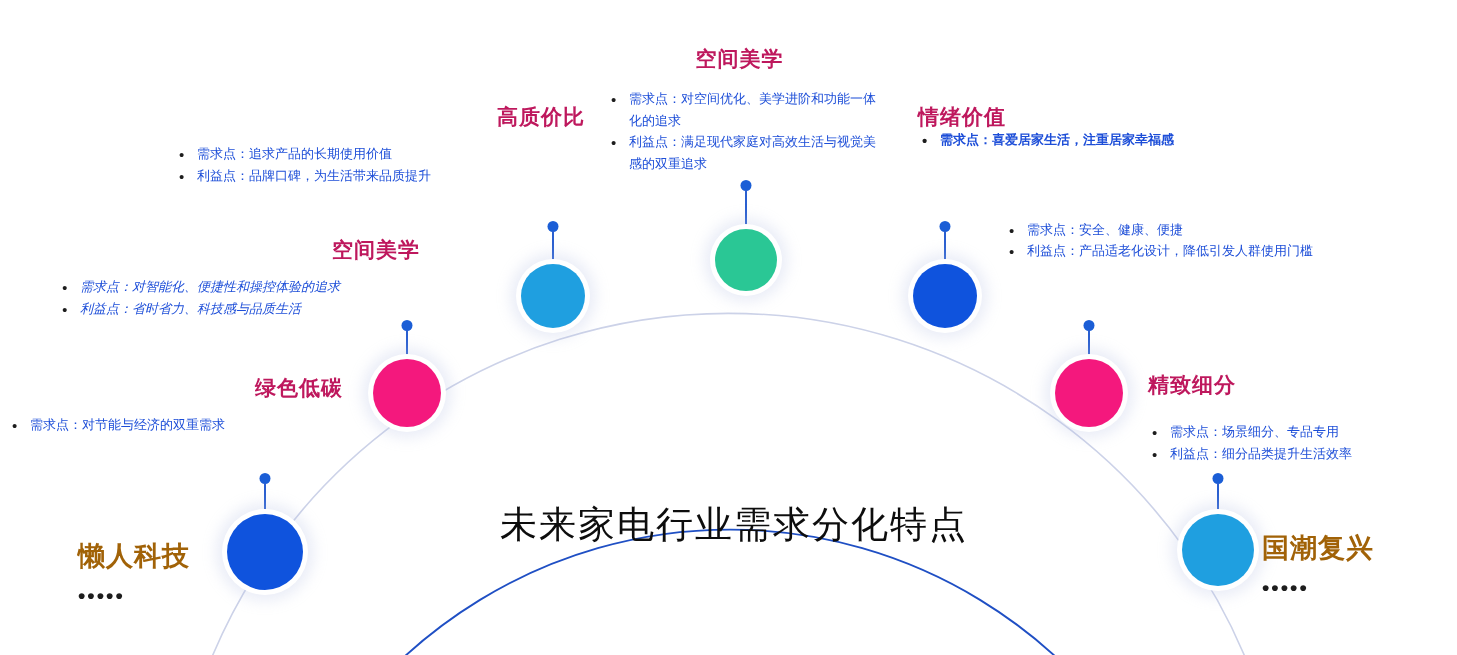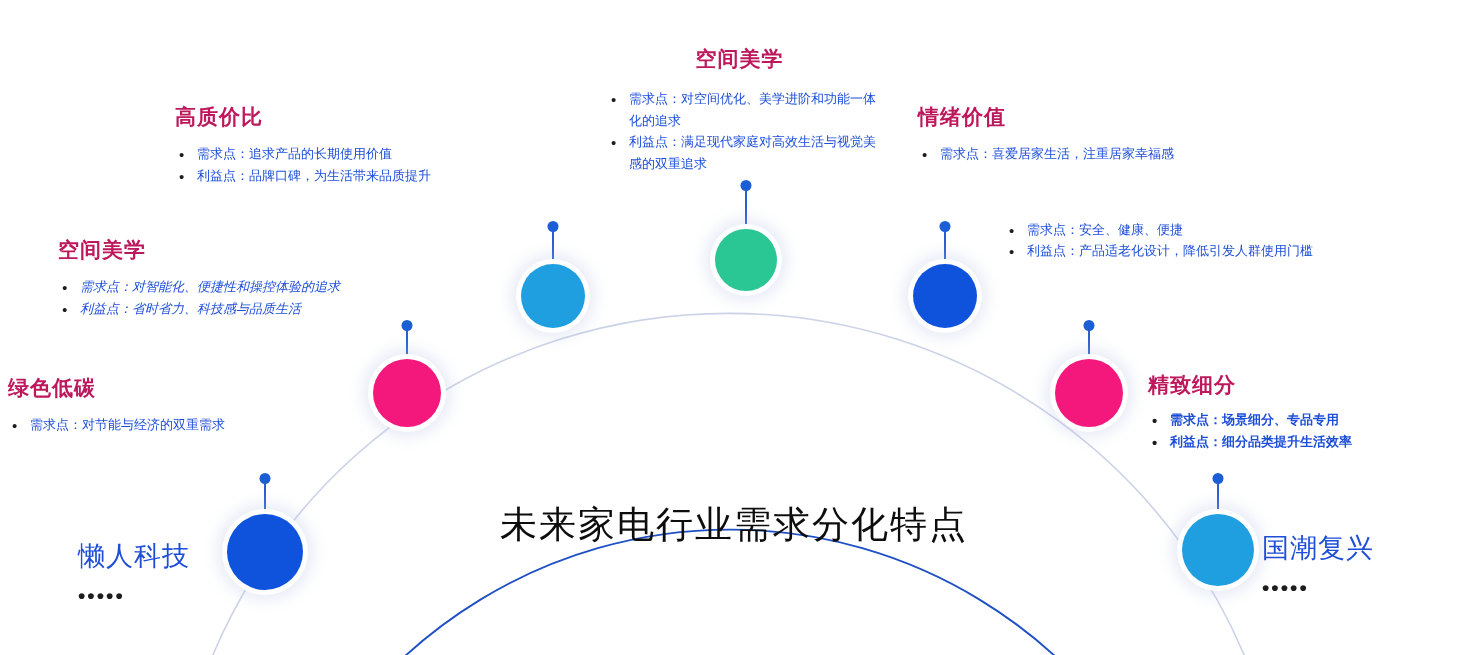--- a/index.html
+++ b/index.html
@@ -66,28 +66,28 @@
     padding-left:22px;
     white-space:normal;
   }
   .blk li::before{
     content:"•";
     position:absolute;
     left:4px;top:0;
     font-size:15px;
     color:#1d1d1d;
   }
-  .hd.right{}
+  .hd.right{text-align:right;}
   .hd.left{text-align:left;}
   .hd.center{text-align:center;}
 
   
   .corner{position:absolute;}
   .corner .ct{
-    font-weight:normal;font-size:27px;color:#1d4ed8;white-space:nowrap;letter-spacing:1px;
+    font-weight:bold;font-size:27px;color:#a16207;white-space:nowrap;letter-spacing:1px;
   }
   .corner .dots{
     font-weight:bold;font-size:21px;color:#1d1d1d;letter-spacing:2px;margin-top:10px;
   }
 
   
   #center-title{
     position:absolute;
     font-size:37px;
     color:#0d0d0d;
@@ -167,21 +167,21 @@
   <div class="blk" style="left:607px;top:14px;width:280px;">
     <div class="hd center" style="width:265px;">空间美学</div>
     <ul style="margin-top:17px;">
       <li>需求点：对空间优化、美学进阶和功能一体化的追求</li>
       <li>利益点：满足现代家庭对高效生活与视觉美感的双重追求</li>
     </ul>
   </div>
 
   <div class="blk" style="left:918px;top:72px;width:470px;">
     <div class="hd left">情绪价值</div>
-    <ul style="margin-top:14px;">
+    <ul style="font-weight:bold;">
       <li>需求点：喜爱居家生活，注重居家幸福感</li>
     </ul>
   </div>
 
   <div class="blk" style="left:58px;top:205px;width:420px;">
     <div class="hd right" style="padding-right:58px;">空间美学</div>
     <ul style="margin-top:14px;font-style:italic;">
       <li>需求点：对智能化、便捷性和操控体验的追求</li>
       <li>利益点：省时省力、科技感与品质生活</li>
     </ul>
@@ -196,21 +196,21 @@
 
   <div class="blk" style="left:8px;top:343px;width:335px;">
     <div class="hd right">绿色低碳</div>
     <ul style="margin-top:14px;">
       <li>需求点：对节能与经济的双重需求</li>
     </ul>
   </div>
 
   <div class="blk" style="left:1148px;top:340px;width:305px;">
     <div class="hd left">精致细分</div>
-    <ul style="margin-top:12px;font-weight:bold;">
+    <ul style="margin-top:24px;">
       <li>需求点：场景细分、专品专用</li>
       <li>利益点：细分品类提升生活效率</li>
     </ul>
   </div>
 
   <div class="corner" style="left:78px;top:538px;text-align:left;">
     <div class="ct">懒人科技</div>
     <div class="dots">•••••</div>
   </div>
 

